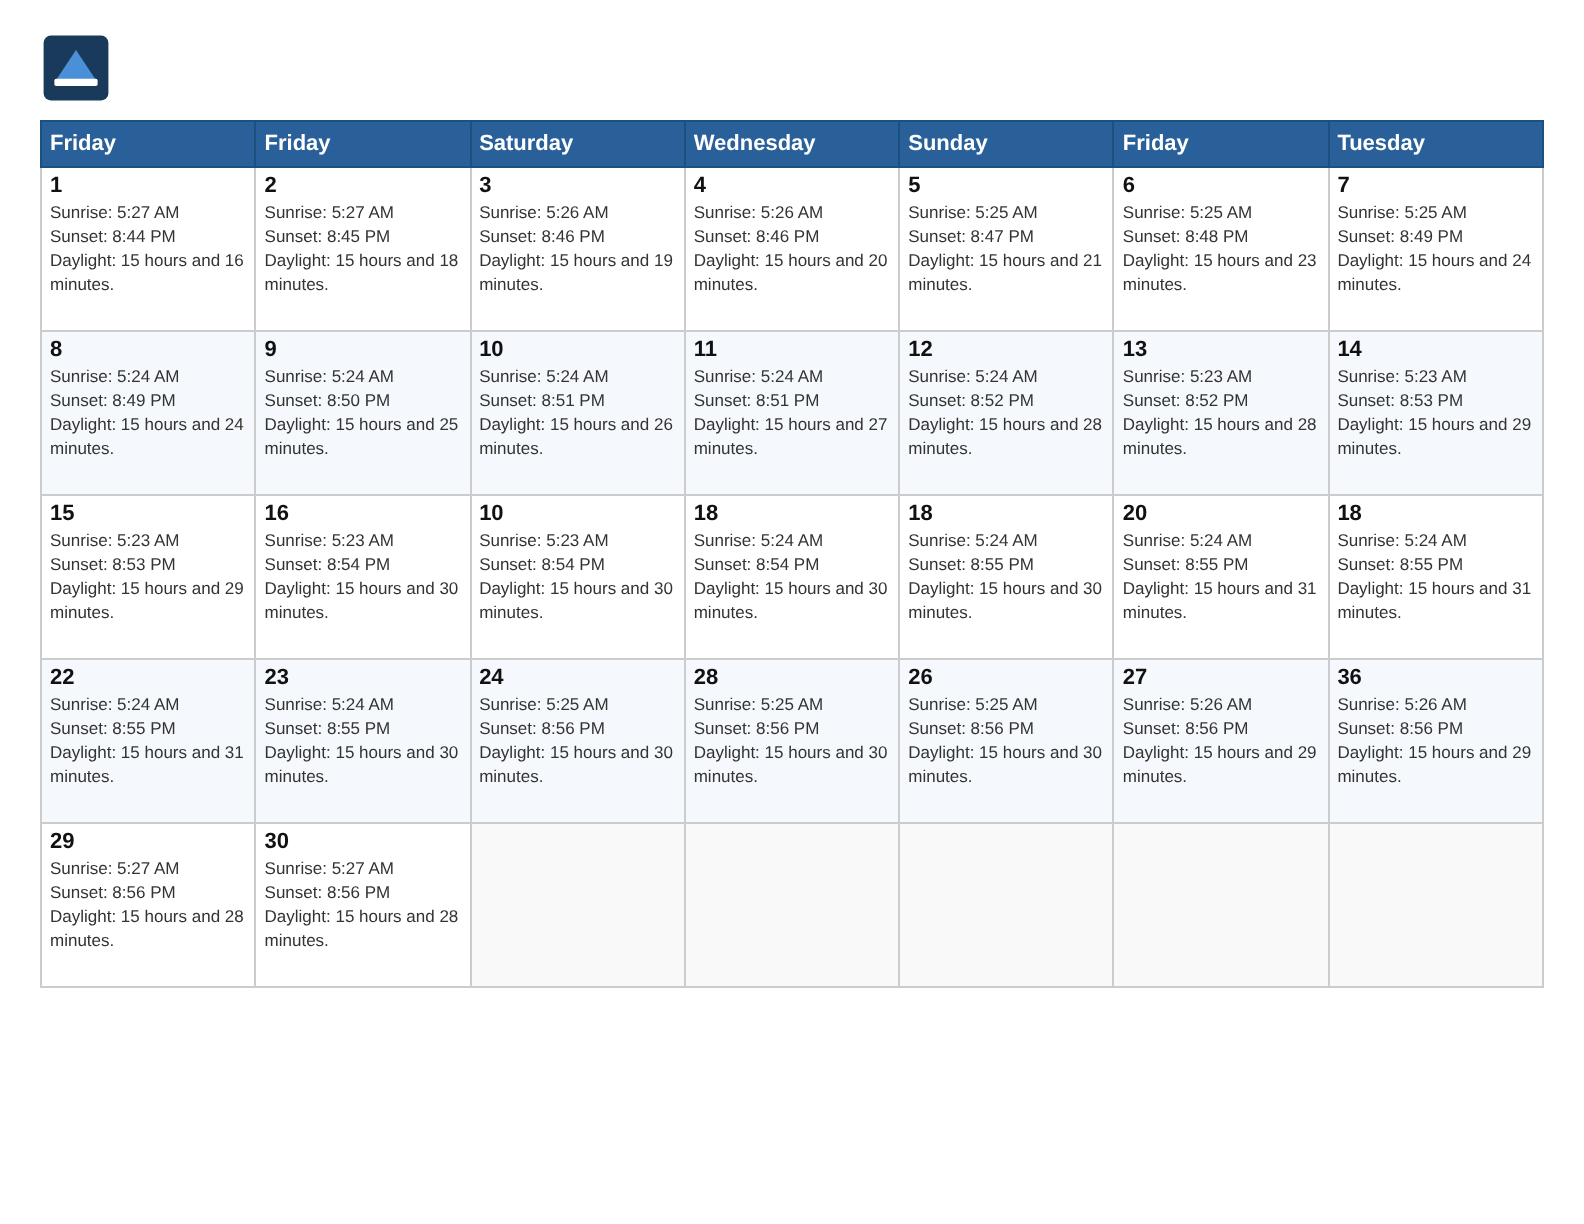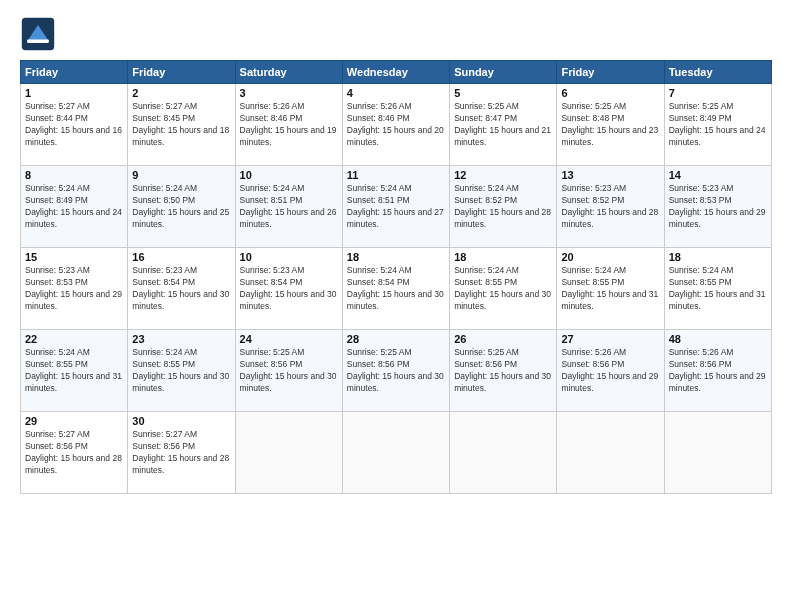--- a/index.html
+++ b/index.html
@@ -241,21 +241,21 @@
           </td>
           <td>
             <span class="day-number">26</span>
             <div class="day-info">Sunrise: 5:25 AM<br>Sunset: 8:56 PM<br>Daylight: 15 hours and 30 minutes.</div>
           </td>
           <td>
             <span class="day-number">27</span>
             <div class="day-info">Sunrise: 5:26 AM<br>Sunset: 8:56 PM<br>Daylight: 15 hours and 29 minutes.</div>
           </td>
           <td>
-            <span class="day-number">48</span>
+            <span class="day-number">36</span>
             <div class="day-info">Sunrise: 5:26 AM<br>Sunset: 8:56 PM<br>Daylight: 15 hours and 29 minutes.</div>
           </td>
         </tr>
         <tr>
           <td>
             <span class="day-number">29</span>
             <div class="day-info">Sunrise: 5:27 AM<br>Sunset: 8:56 PM<br>Daylight: 15 hours and 28 minutes.</div>
           </td>
           <td>
             <span class="day-number">30</span>

